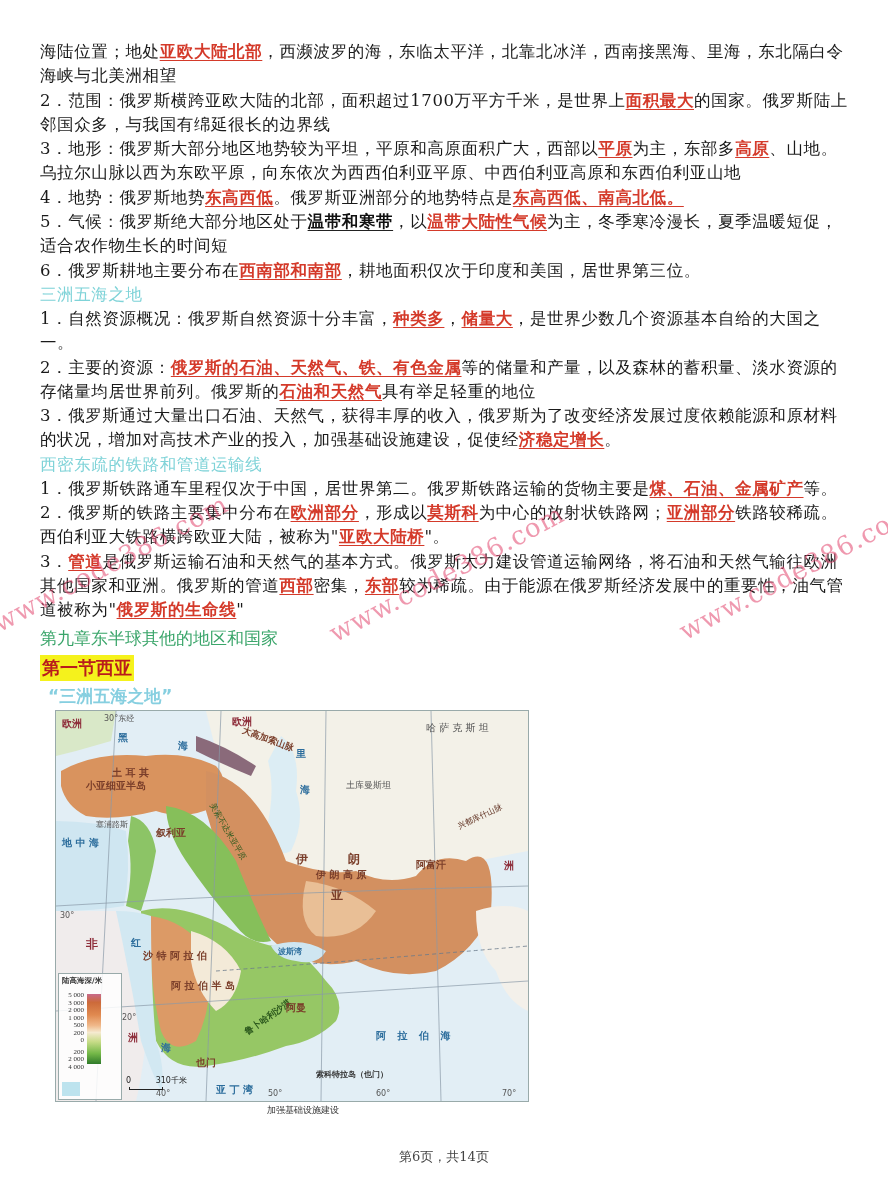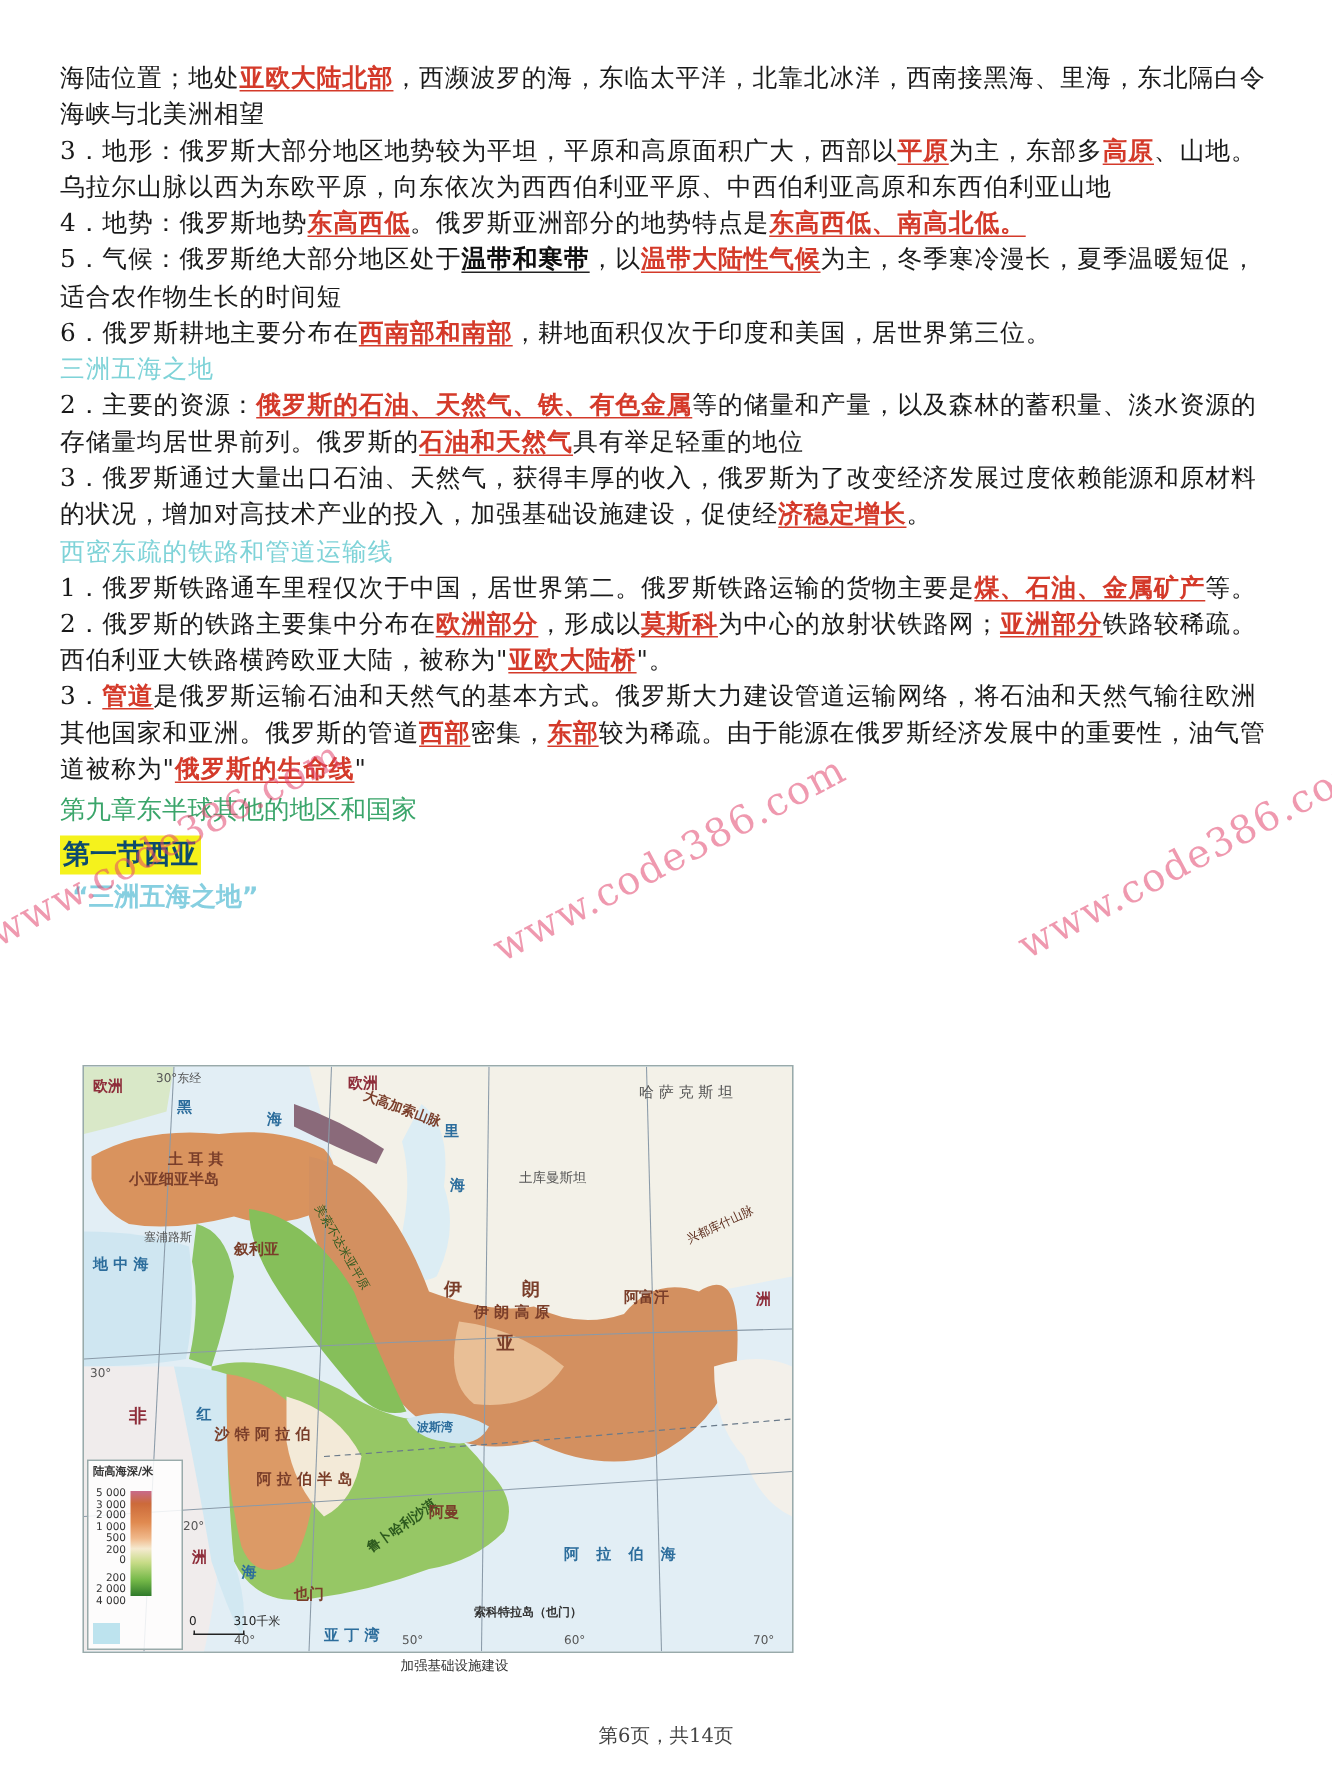--- a/index.html
+++ b/index.html
@@ -7,64 +7,66 @@
          font-family: "DejaVu Serif", "Liberation Serif", serif; color: #1a1a1a; }
   .page { position: absolute; left: 40px; top: 40px; width: 810px; }
   .p { font-size: 16.5px; line-height: 24.3px; margin: 0; letter-spacing: 0.6px; white-space: normal; }
   .hl { color: #d43a2a; text-decoration: underline; text-decoration-color: #d43a2a;
         text-underline-offset: 3px; font-weight: bold; }
   .hlb { color: #111; text-decoration: underline; text-decoration-color: #222;
          text-underline-offset: 3px; font-weight: bold; }
   .sec { color: #7fd3d8; font-size: 16.5px; line-height: 24px; margin: 0; letter-spacing: 0.6px; }
   .chapter { color: #3aa56a; font-family: "DejaVu Sans", "Liberation Sans", sans-serif;
              font-size: 17px; line-height: 26px; margin: 2px 0 0 0; }
-  .section-title { display: inline-block; background: #f5f21c; color: #0c4a6e;
+  .section-title { display: inline-block; background: #f5f21c; color: #b91c1c;
                    font-family: "DejaVu Sans", "Liberation Sans", sans-serif; font-weight: bold;
                    font-size: 18px; line-height: 26px; padding: 0 2px; margin-top: 4px; }
   .subtitle { color: #86cfe0; font-family: "DejaVu Sans", "Liberation Sans", sans-serif;
               font-size: 17px; line-height: 26px; margin: 2px 0 0 8px; font-weight: bold; }
 
   .map { position: absolute; left: 55px; top: 710px; width: 472px; height: 390px;
          border: 1px solid #9aa; background: #e3eef4; overflow: hidden; }
   .map svg { position: absolute; left: 0; top: 0; }
   .maplabel { position: absolute; font-family: "DejaVu Sans", "Liberation Sans", sans-serif;
               font-size: 10px; color: #7a3e2a; font-weight: bold; white-space: nowrap; }
   .maplabel.sea { color: #2c6d9c; }
   .maplabel.cont { color: #8e2d3a; }
   .maplabel.small { font-size: 8px; color: #555; font-weight: normal; }
   .legend { position: absolute; left: 2px; top: 262px; width: 62px; height: 125px;
             background: rgba(255,255,255,0.85); border: 1px solid #9aa;
             font-family: "DejaVu Sans", "Liberation Sans", sans-serif; font-size: 7px; color: #333; }
   .legend .title { font-size: 7.5px; font-weight: bold; padding: 2px 3px; }
-  .legend .ticks { position: absolute; left: 3px; top: 18px; line-height: 7.5px; text-align: right; width: 22px; }
+  .legend .ticks { position: absolute; left: 3px; top: 18px; line-height: 7.5px; text-align: right; width: 22px; font-family: Liberation Serif, serif; }
   .legend .bar { position: absolute; left: 28px; top: 20px; width: 14px; height: 70px;
                  background: linear-gradient(#c86a8a 0%, #cc6a3a 12%, #e08a50 30%, #f0b88a 45%, #f5ead0 55%, #c8dc88 68%, #74b848 85%, #2f7a2a 100%); }
   .legend .water { position: absolute; left: 3px; top: 108px; width: 18px; height: 14px; background: #bde3ee; }
   .scale { position: absolute; left: 70px; top: 364px; font-family: "DejaVu Sans", "Liberation Sans", sans-serif;
            font-size: 8px; color: #222; }
   .scale .line { position: absolute; left: 3px; top: 12px; width: 32px; height: 2px; border-bottom: 1px solid #222; border-left:1px solid #222; border-right:1px solid #222;}
   .caption { position: absolute; left: 228px; top: 1104px; width: 150px; text-align: center;
              font-family: "DejaVu Sans", "Liberation Sans", sans-serif; font-size: 9px; color: #333; }
   .footer { position: absolute; left: 0; width: 888px; top: 1148px; text-align: center;
             font-family: "DejaVu Serif", "Liberation Serif", serif; font-size: 13px; color: #444; }
   .wm { position: absolute; font-family: "DejaVu Serif", "Liberation Serif", serif; font-size: 26px;
         color: rgba(225, 70, 110, 0.55); transform: rotate(-28deg); transform-origin: left bottom;
         white-space: nowrap; letter-spacing: 1px; pointer-events: none; }
 </style>
 </head>
 <body>
 
 <div class="page">
   <div id="content">
       <p class="p"><span>海陆位置；地处</span><span class="hl">亚欧大陆北部</span><span>，西濒波罗的海，东临太平洋，北靠北冰洋，西南接黑海、里海，东北隔白令海峡与北美洲相望</span></p>
+      <p class="p"><span>2．范围：俄罗斯横跨亚欧大陆的北部，面积超过1700万平方千米，是世界上</span><span class="hl">面积最大</span><span>的国家。俄罗斯陆上邻国众多，与我国有绵延很长的边界线</span></p>
       <p class="p"><span>3．地形：俄罗斯大部分地区地势较为平坦，平原和高原面积广大，西部以</span><span class="hl">平原</span><span>为主，东部多</span><span class="hl">高原</span><span>、山地。乌拉尔山脉以西为东欧平原，向东依次为西西伯利亚平原、中西伯利亚高原和东西伯利亚山地</span></p>
       <p class="p"><span>4．地势：俄罗斯地势</span><span class="hl">东高西低</span><span>。俄罗斯亚洲部分的地势特点是</span><span class="hl">东高西低、南高北低。</span></p>
       <p class="p"><span>5．气候：俄罗斯绝大部分地区处于</span><span class="hlb">温带和寒带</span><span>，以</span><span class="hl">温带大陆性气候</span><span>为主，冬季寒冷漫长，夏季温暖短促，适合农作物生长的时间短</span></p>
       <p class="p"><span>6．俄罗斯耕地主要分布在</span><span class="hl">西南部和南部</span><span>，耕地面积仅次于印度和美国，居世界第三位。</span></p>
       <p class="sec">三洲五海之地</p>
+      <p class="p"><span>1．自然资源概况：俄罗斯自然资源十分丰富，</span><span class="hl">种类多</span><span>，</span><span class="hl">储量大</span><span>，是世界少数几个资源基本自给的大国之一。</span></p>
       <p class="p"><span>2．主要的资源：</span><span class="hl">俄罗斯的石油、天然气、铁、有色金属</span><span>等的储量和产量，以及森林的蓄积量、淡水资源的存储量均居世界前列。俄罗斯的</span><span class="hl">石油和天然气</span><span>具有举足轻重的地位</span></p>
       <p class="p"><span>3．俄罗斯通过大量出口石油、天然气，获得丰厚的收入，俄罗斯为了改变经济发展过度依赖能源和原材料的状况，增加对高技术产业的投入，加强基础设施建设，促使经</span><span class="hl">济稳定增长</span><span>。</span></p>
       <p class="sec">西密东疏的铁路和管道运输线</p>
       <p class="p"><span>1．俄罗斯铁路通车里程仅次于中国，居世界第二。俄罗斯铁路运输的货物主要是</span><span class="hl">煤、石油、金属矿产</span><span>等。2．俄罗斯的铁路主要集中分布在</span><span class="hl">欧洲部分</span><span>，形成以</span><span class="hl">莫斯科</span><span>为中心的放射状铁路网；</span><span class="hl">亚洲部分</span><span>铁路较稀疏。西伯利亚大铁路横跨欧亚大陆，被称为"</span><span class="hl">亚欧大陆桥</span><span>"。</span></p>
       <p class="p"><span>3．</span><span class="hl">管道</span><span>是俄罗斯运输石油和天然气的基本方式。俄罗斯大力建设管道运输网络，将石油和天然气输往欧洲其他国家和亚洲。俄罗斯的管道</span><span class="hl">西部</span><span>密集，</span><span class="hl">东部</span><span>较为稀疏。由于能源在俄罗斯经济发展中的重要性，油气管道被称为"</span><span class="hl">俄罗斯的生命线</span><span>"</span></p>
     </div>
   <div class="chapter">第九章东半球其他的地区和国家</div>
   <div><span class="section-title">第一节西亚</span></div>
   <div class="subtitle">“三洲五海之地”</div>
 </div>

